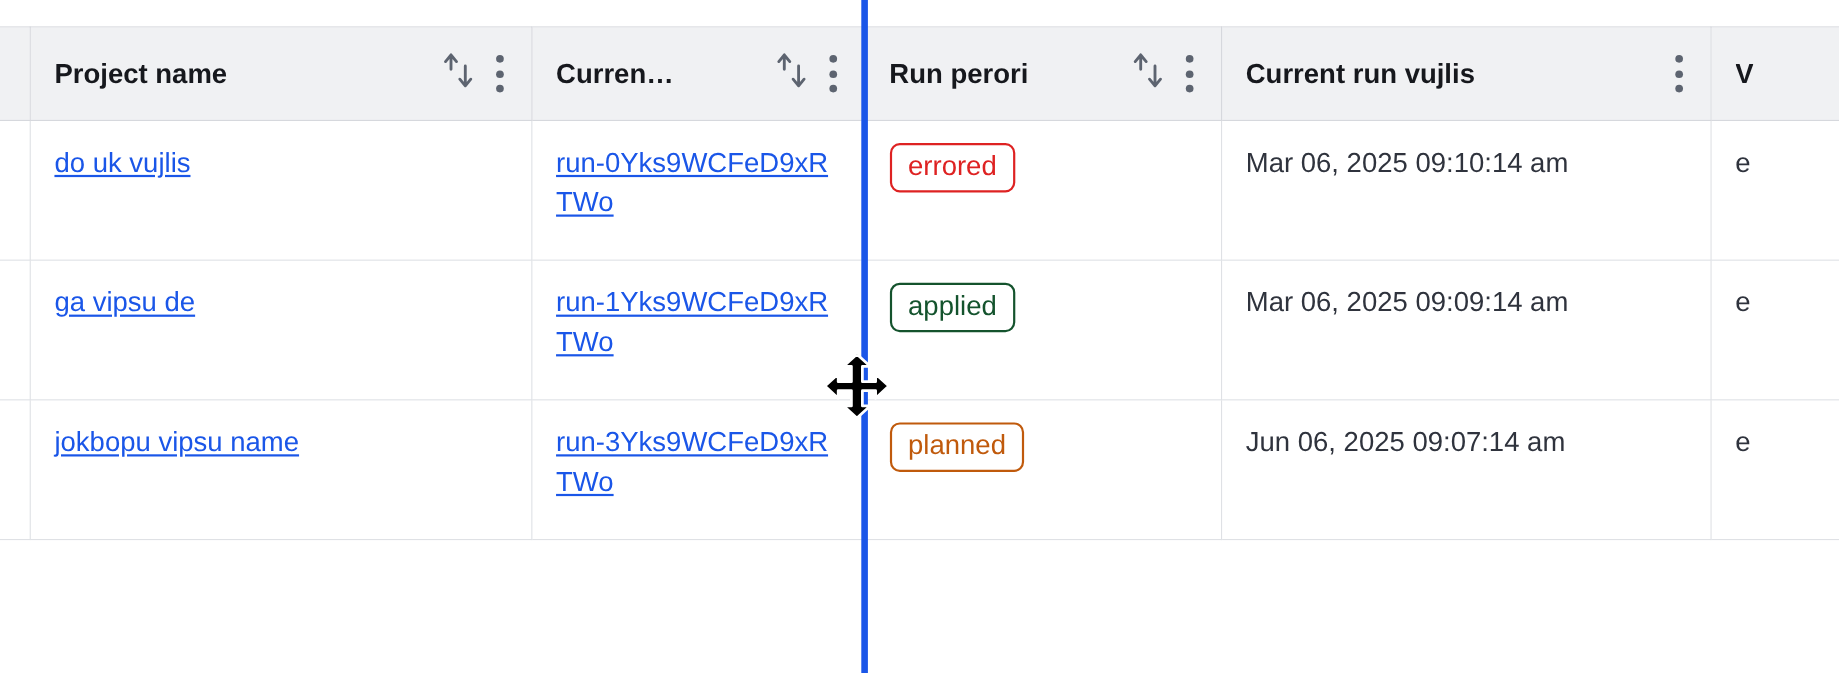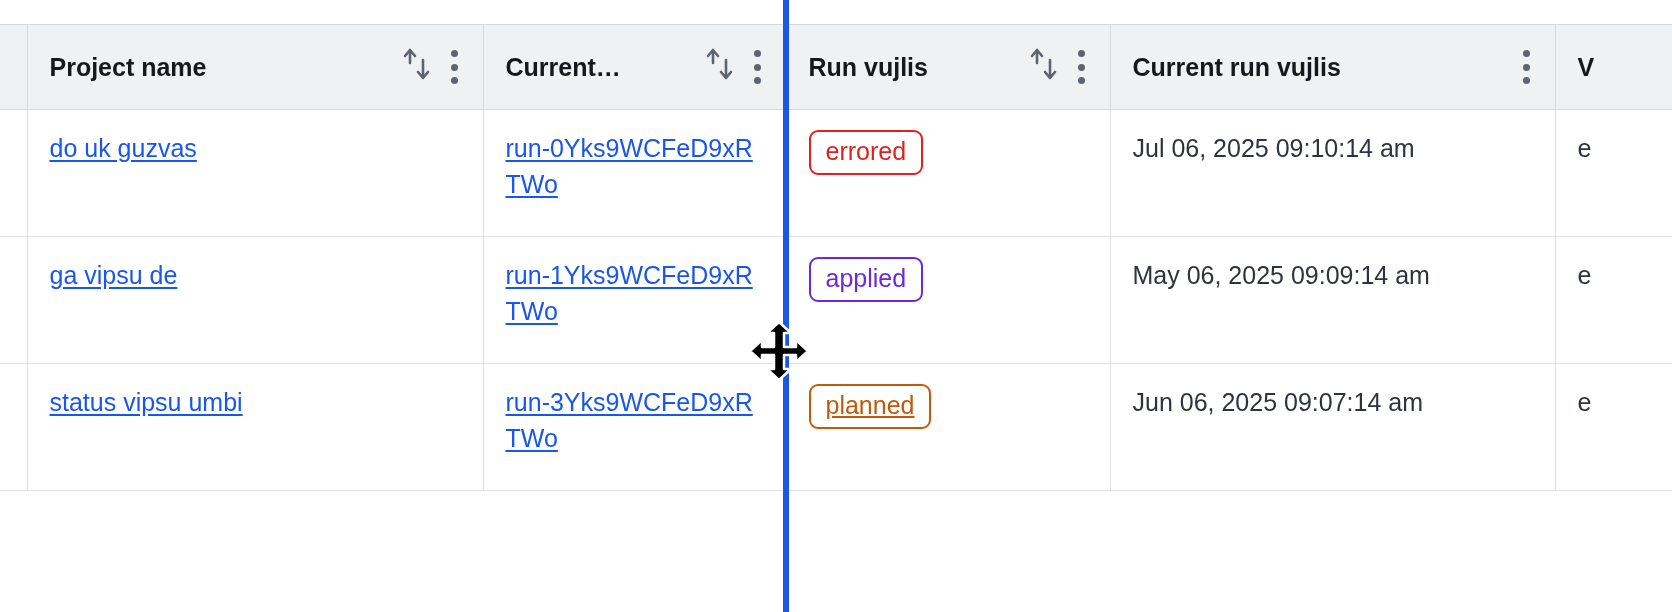--- a/index.html
+++ b/index.html
@@ -71,22 +71,22 @@
     display: inline-block;
     border: 2px solid currentColor;
     border-radius: 9px;
     padding: 5px 15px 7px;
     font-size: 25px;
     line-height: 1.15;
     background: #fff;
     text-align: right;
   }
   .badge-errored { color: #de2222; }
-  .badge-applied { color: #6d28d9; }
-  .badge-planned { color: #c05a0c; text-decoration: underline; }
+  .badge-applied { color: #14532d; }
+  .badge-planned { color: #c05a0c; }
 
   .ts { white-space: nowrap; font-size: 25px; color: #2f333d; }
 
   
   .resize-line {
     position: absolute;
     top: 0; left: 783px;
     width: 6px; height: 612px;
     background: #1a56e8;
     z-index: 20;
@@ -128,36 +128,36 @@
               </svg>
               <span class="kebab-icon">
                 <i></i>
                 <i></i>
                 <i></i>
               </span>
             </div>
           </th>
           <th>
             <div class="th-inner">
-              <span class="th-label">Current…</span>
+              <span class="th-label">Curren…</span>
               <span class="th-spacer"></span>
               <svg class="sort-icon" viewBox="0 0 34 40" xmlns="http://www.w3.org/2000/svg">
                 <path d="M9 16 V3 M9 3 L4 9 M9 3 L14 9" stroke="#5d6470" stroke-width="2.6" fill="none" stroke-linecap="round" stroke-linejoin="round"></path>
                 <path d="M22 13 V31 M22 31 L17 25 M22 31 L27 25" stroke="#5d6470" stroke-width="2.6" fill="none" stroke-linecap="round" stroke-linejoin="round"></path>
               </svg>
               <span class="kebab-icon">
                 <i></i>
                 <i></i>
                 <i></i>
               </span>
             </div>
           </th>
           <th>
             <div class="th-inner">
-              <span class="th-label">Run vujlis</span>
+              <span class="th-label">Run perori</span>
               <span class="th-spacer"></span>
               <svg class="sort-icon" viewBox="0 0 34 40" xmlns="http://www.w3.org/2000/svg">
                 <path d="M9 16 V3 M9 3 L4 9 M9 3 L14 9" stroke="#5d6470" stroke-width="2.6" fill="none" stroke-linecap="round" stroke-linejoin="round"></path>
                 <path d="M22 13 V31 M22 31 L17 25 M22 31 L27 25" stroke="#5d6470" stroke-width="2.6" fill="none" stroke-linecap="round" stroke-linejoin="round"></path>
               </svg>
               <span class="kebab-icon">
                 <i></i>
                 <i></i>
                 <i></i>
               </span>
@@ -178,37 +178,37 @@
             <div class="th-inner">
               <span class="th-label">V</span>
               <span class="th-spacer"></span>
             </div>
           </th>
         </tr>
     </thead>
     <tbody id="table-body">
         <tr>
           <td class="gutter-col"></td>
-          <td><a class="cell-link project-link" href="#">do uk guzvas</a></td>
+          <td><a class="cell-link project-link" href="#">do uk vujlis</a></td>
           <td><a class="cell-link run-link" href="#">run-0Yks9WCFeD9xRTWo</a></td>
           <td><span class="badge badge-errored">errored</span></td>
-          <td><span class="ts">Jul 06, 2025 09:10:14 am</span></td>
+          <td><span class="ts">Mar 06, 2025 09:10:14 am</span></td>
           <td><span>e</span></td>
         </tr>
         <tr>
           <td class="gutter-col"></td>
           <td><a class="cell-link project-link" href="#">ga vipsu de</a></td>
           <td><a class="cell-link run-link" href="#">run-1Yks9WCFeD9xRTWo</a></td>
           <td><span class="badge badge-applied">applied</span></td>
-          <td><span class="ts">May 06, 2025 09:09:14 am</span></td>
+          <td><span class="ts">Mar 06, 2025 09:09:14 am</span></td>
           <td><span>e</span></td>
         </tr>
         <tr>
           <td class="gutter-col"></td>
-          <td><a class="cell-link project-link" href="#">status vipsu umbi</a></td>
+          <td><a class="cell-link project-link" href="#">jokbopu vipsu name</a></td>
           <td><a class="cell-link run-link" href="#">run-3Yks9WCFeD9xRTWo</a></td>
           <td><span class="badge badge-planned">planned</span></td>
           <td><span class="ts">Jun 06, 2025 09:07:14 am</span></td>
           <td><span>e</span></td>
         </tr>
       </tbody>
   </table>
 
   <div class="resize-line"></div>
 

